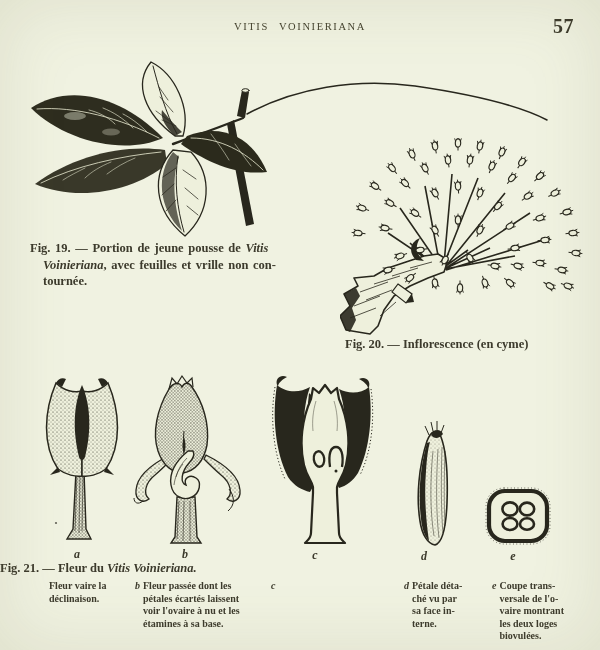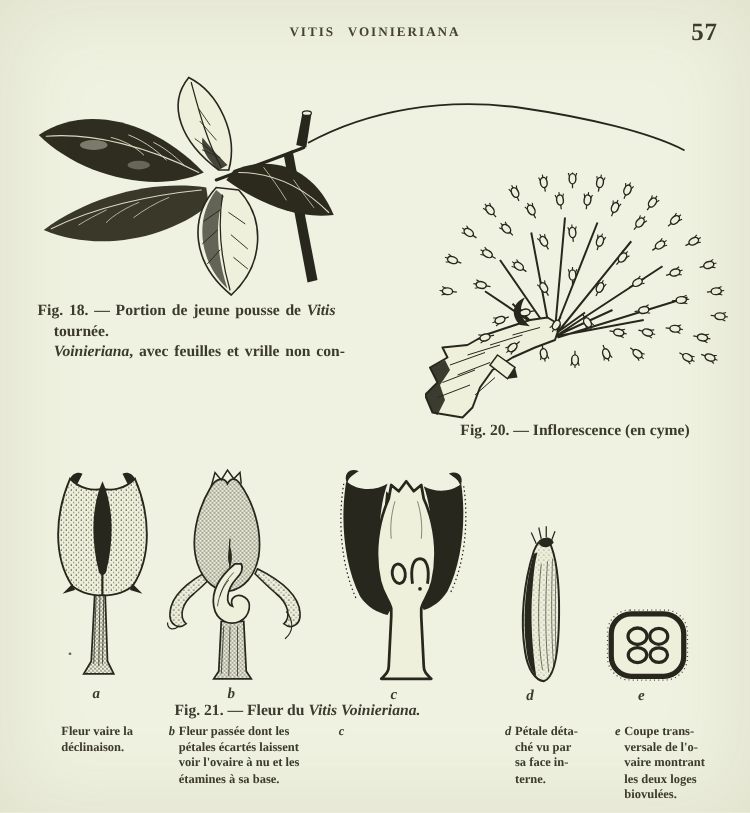--- a/index.html
+++ b/index.html
@@ -5,30 +5,30 @@
   html,body{margin:0;padding:0}
   body{
     width:600px;height:650px;position:relative;overflow:hidden;
     background:#f0f2e1;
     font-family:"Liberation Serif",serif;color:#3d3b2d;
   }
   body::after{content:"";position:absolute;inset:0;pointer-events:none;
     box-shadow:inset 0 0 70px rgba(110,110,70,.14);}
   svg{position:absolute;display:block}
   .header{position:absolute;top:21px;left:0;width:100%;text-align:center;
-    font-size:10.5px;font-weight:700;letter-spacing:1.6px;word-spacing:6px;color:#45432f}
+    font-size:10.5px;font-weight:400;letter-spacing:1.6px;word-spacing:6px;color:#45432f}
   .pagenum{position:absolute;top:15px;right:26px;font-size:20px;font-weight:700;
     letter-spacing:.5px;color:#3c3a2c}
   .cap{position:absolute;font-size:12.5px;font-weight:700;line-height:16.5px;
     color:#3c3a2c;word-spacing:1.5px}
   .cap .cap-line{white-space:nowrap}
   .cap .indent{margin-left:13px}
   .cap i, .capc i{font-style:italic}
   .capc{position:absolute;font-size:12.5px;font-weight:700;line-height:16.5px;
-    color:#3c3a2c;text-align:center}
+    color:#3c3a2c;}
   .figletter{position:absolute;width:20px;text-align:center;font-style:italic;
     font-size:12px;font-weight:700;color:#3c3a2c}
   .subcap{position:absolute;display:flex;gap:3px;font-size:10px;font-weight:700;
     line-height:12.6px;color:#3c3a2c}
   .subletter{font-style:italic;flex:0 0 auto}
   .subtext{white-space:pre-line}
 </style>
 </head>
 <body>
 
@@ -63,23 +63,23 @@
     <path d="M 161,116 L 148,125 M 159,132 L 147,143 M 161,148 L 151,159 M 168,118 L 181,127 M 170,136 L 183,147 M 172,154 L 183,163" fill="none" stroke="#28271d" stroke-width="0.75"></path>
     <path d="M 158,100 C 141,122 143,156 167,179 C 158,152 157,124 164,105 Z" fill="#28271d" opacity="0.7"></path>
 
     <path d="M 172,84 C 208,70 238,86 252,120 C 220,124 188,108 166,92 Z" fill="#2b2a1c"></path>
     <path d="M 176,86 C 206,86 230,100 248,118" fill="none" stroke="#d9dac2" stroke-width="0.9"></path>
     <path d="M 196,82 C 202,90 208,98 214,108 M 220,92 C 224,98 230,106 236,114" fill="none" stroke="#d9dac2" stroke-width="0.6"></path>
   </g>
 </svg>
 
 <div class="cap" style="left:30px;top:240px;width:306px">
-  <div class="cap-line"><span>Fig. 18. — Portion de jeune pousse de </span><i>Vitis</i></div>
+  <div class="cap-line"><span>Fig. 19. — Portion de jeune pousse de </span><i>Vitis</i></div>
+  <div class="cap-line indent"><i>Voinieriana</i><span>, avec feuilles et vrille non con-</span></div>
   <div class="cap-line indent"><span>tournée.</span></div>
-  <div class="cap-line indent"><i>Voinieriana</i><span>, avec feuilles et vrille non con-</span></div>
 </div>
 
 <svg style="left:340px;top:138px" width="250" height="200" viewBox="0 0 250 200">
   <defs>
     <g id="bud">
       <line x1="0" y1="4" x2="0" y2="7.5" stroke="#28271d" stroke-width="1"></line>
       <ellipse cx="0" cy="0" rx="2.7" ry="4.1" fill="#eef0dc" stroke="#28271d" stroke-width="1.15"></ellipse>
       <path d="M -2.3,-1.5 L -3.4,-4.6 M 0,-3.9 L 0,-6.4 M 2.3,-1.5 L 3.4,-4.6" stroke="#28271d" stroke-width="0.9" fill="none"></path>
     </g>
   </defs>

